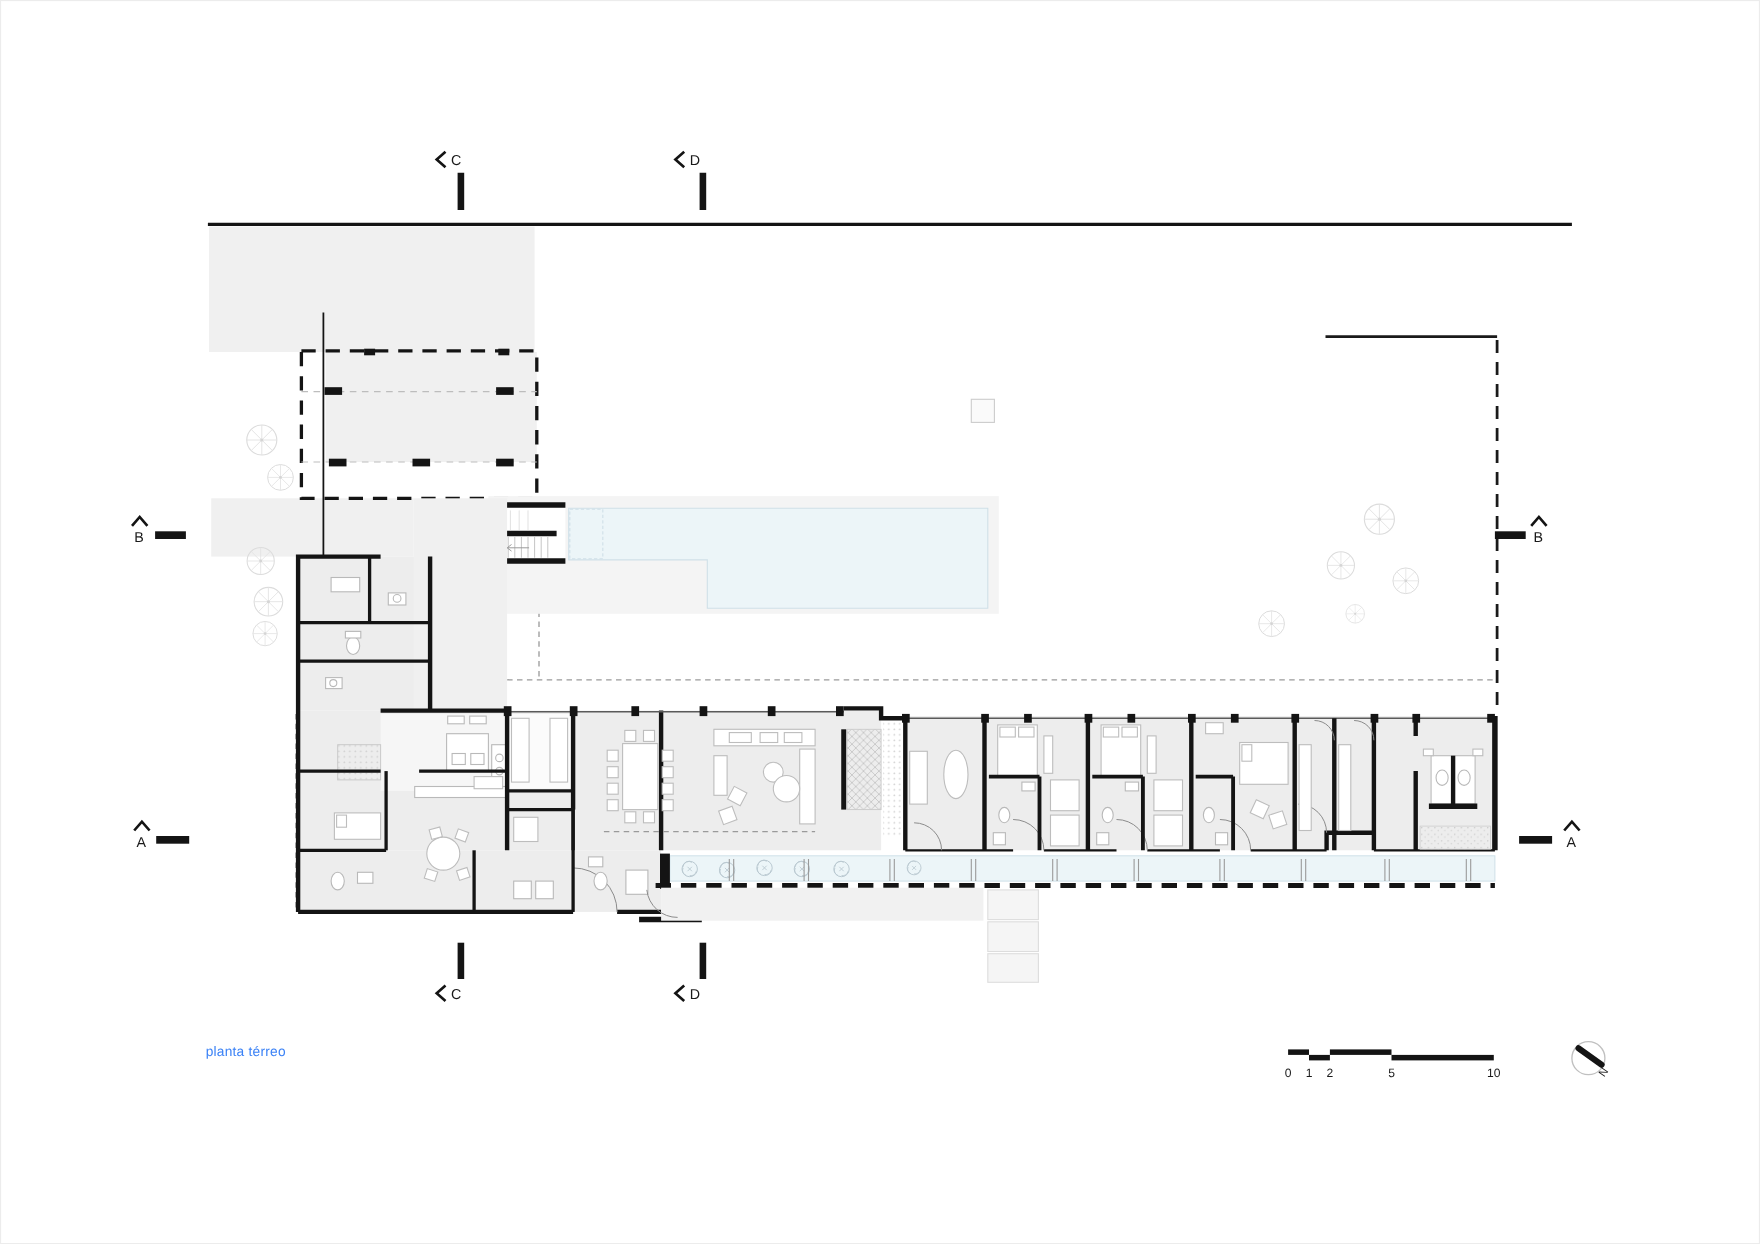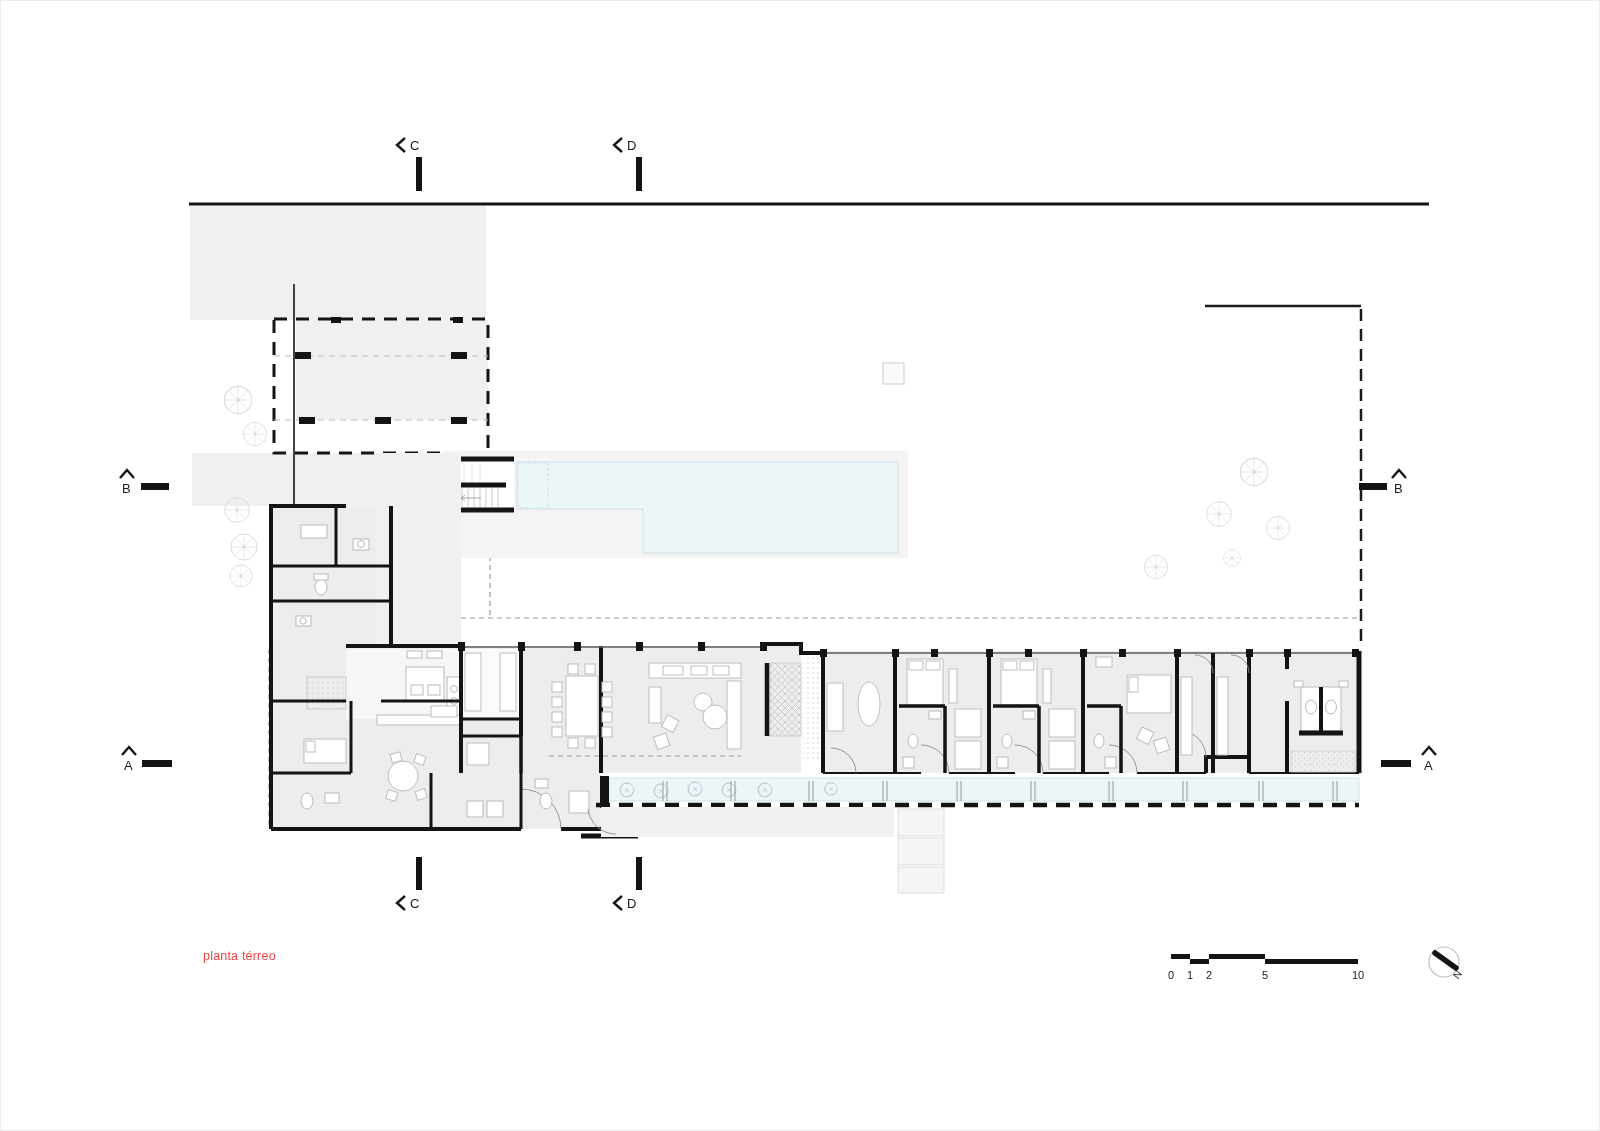--- a/index.html
+++ b/index.html
@@ -4,21 +4,21 @@
 <style>
   html,body{margin:0;padding:0;background:#ffffff;}
   .page{
     position:relative;width:1600px;height:1131px;background:#ffffff;
     border:1px solid #ececec;box-sizing:border-box;overflow:hidden;
     font-family:"Liberation Sans", sans-serif;
   }
   svg text{font-family:"Liberation Sans", sans-serif;fill:#1a1a1a;}
   .plan-svg{position:absolute;left:0;top:0;}
   .drawing-title{
-    position:absolute;left:202px;top:948px;font-size:12.5px;color:#ef4444;
+    position:absolute;left:186px;top:948px;font-size:12.5px;color:#3b82f6;
     letter-spacing:0.2px;
   }
 </style>
 </head>
 <body>
 
 <div class="page">
 
 <svg class="plan-svg" width="1600" height="1131" viewBox="0 0 1600 1131">
 

